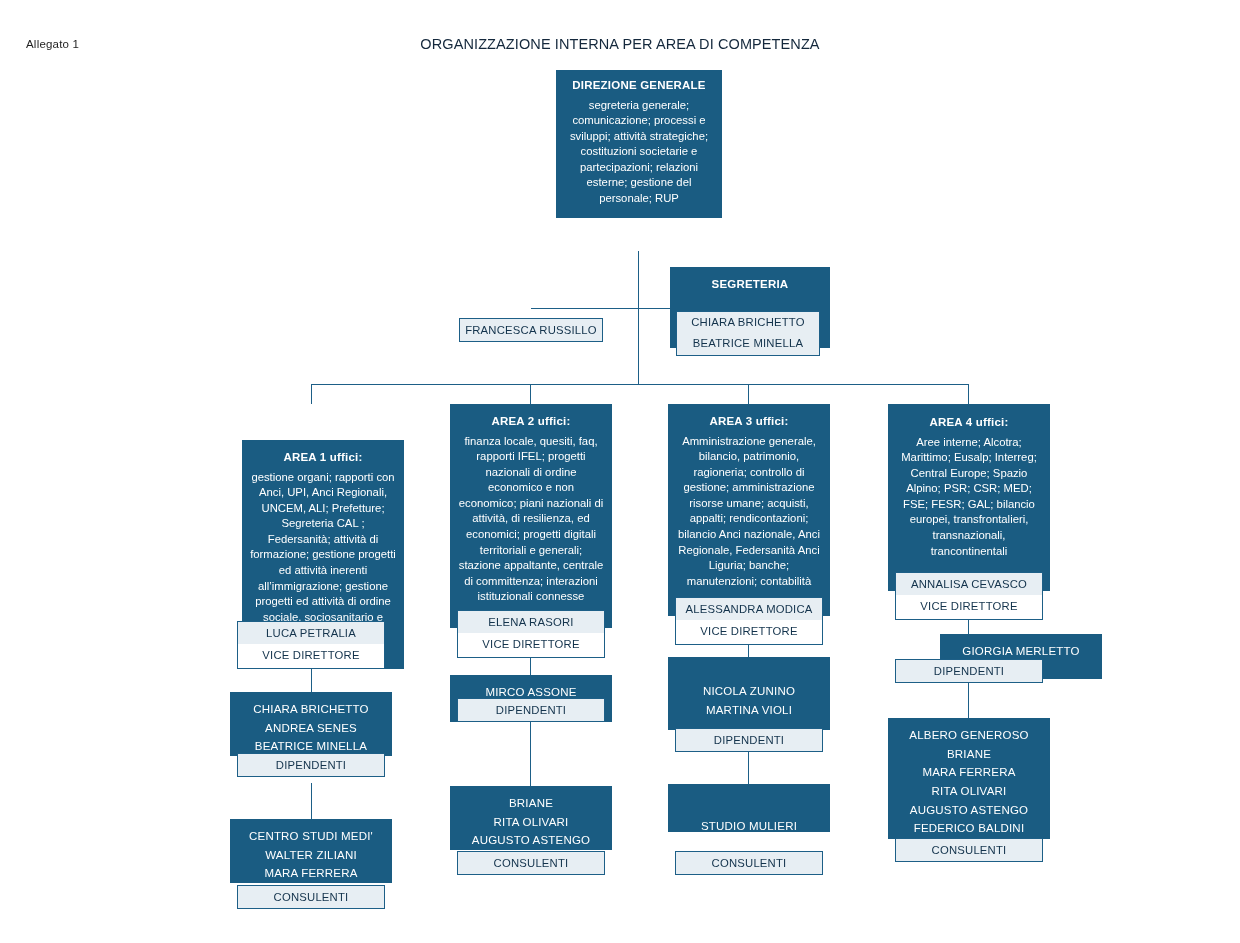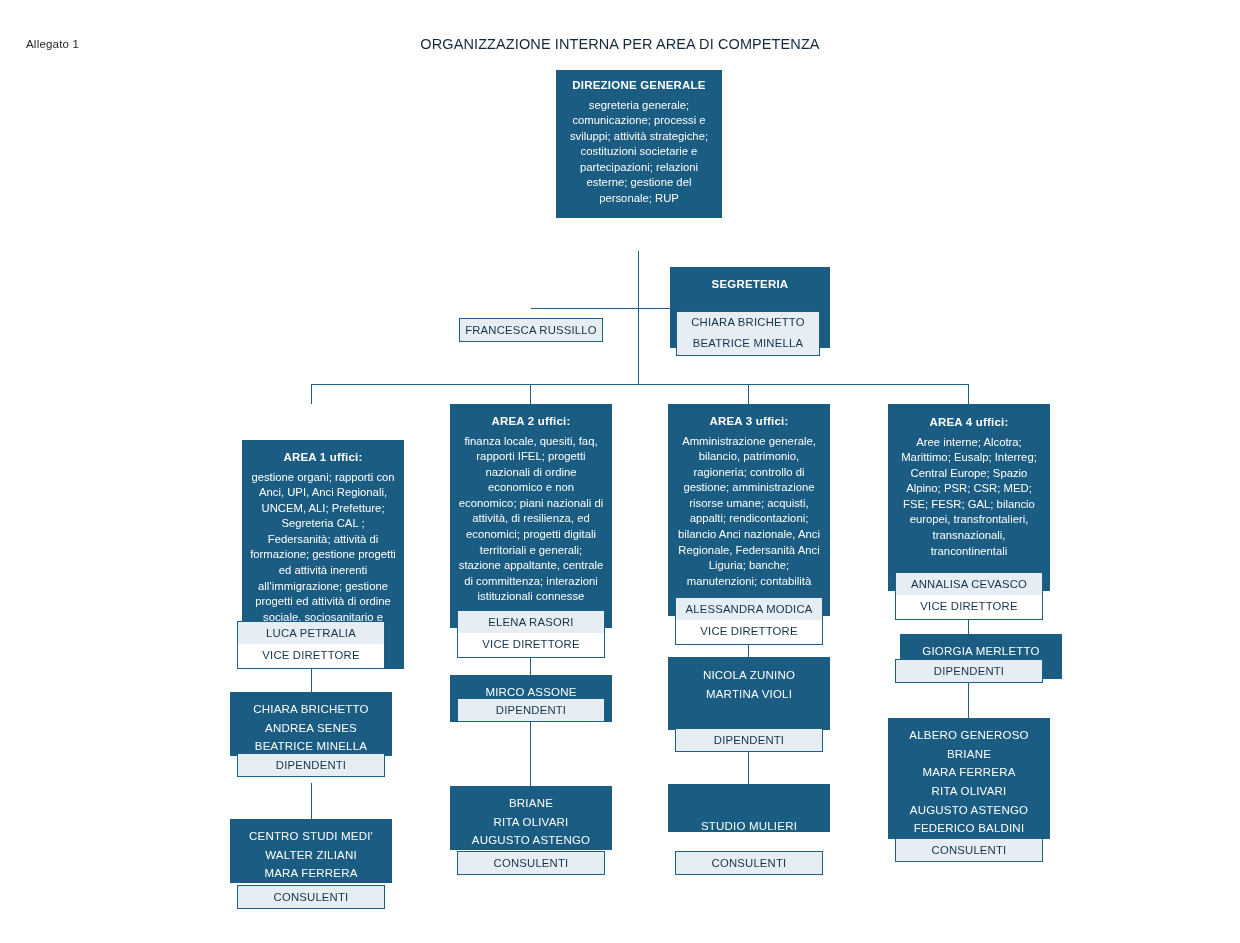--- a/index.html
+++ b/index.html
@@ -206,21 +206,21 @@
 
   <div class="node" style="left:668px; top:404px; width:162px; height:212px; padding-top:10px;">
     <div class="head">AREA 3 uffici:</div>
     <div class="body">Amministrazione generale, bilancio, patrimonio, ragioneria; controllo di gestione; amministrazione risorse umane; acquisti, appalti; rendicontazioni; bilancio Anci nazionale, Anci Regionale, Federsanità Anci Liguria; banche; manutenzioni; contabilità</div>
   </div>
   <div class="plate" style="left:675px; top:597px; width:148px;">
     <div class="nameline">ALESSANDRA MODICA</div>
     <div class="roleline">VICE DIRETTORE</div>
   </div>
 
-  <div class="node" style="left:668px; top:657px; width:162px; height:73px; padding-top:9px;">
+  <div class="node" style="left:668px; top:657px; width:162px; height:73px; padding-top:25px;">
     <div class="plainlines">
       <div>NICOLA ZUNINO</div>
       <div>MARTINA VIOLI</div>
     </div>
   </div>
   <div class="plate" style="left:675px; top:728px; width:148px;">
     <div class="nameline">DIPENDENTI</div>
   </div>
 
   <div class="node" style="left:668px; top:784px; width:162px; height:48px; padding-top:33px;">
@@ -235,21 +235,21 @@
 
   <div class="node" style="left:888px; top:404px; width:162px; height:187px; padding-top:11px;">
     <div class="head">AREA 4 uffici:</div>
     <div class="body">Aree interne; Alcotra; Marittimo; Eusalp; Interreg; Central Europe; Spazio Alpino; PSR; CSR; MED; FSE; FESR; GAL; bilancio europei, transfrontalieri, transnazionali, trancontinentali</div>
   </div>
   <div class="plate" style="left:895px; top:572px; width:148px;">
     <div class="nameline">ANNALISA CEVASCO</div>
     <div class="roleline">VICE DIRETTORE</div>
   </div>
 
-  <div class="node" style="left:900px; top:634px; width:162px; height:45px; padding-top:8px;">
+  <div class="node" style="left:940px; top:634px; width:162px; height:45px; padding-top:8px;">
     <div class="plainlines">
       <div>GIORGIA MERLETTO</div>
     </div>
   </div>
   <div class="plate" style="left:895px; top:659px; width:148px;">
     <div class="nameline">DIPENDENTI</div>
   </div>
 
   <div class="node" style="left:888px; top:718px; width:162px; height:121px; padding-top:8px;">
     <div class="plainlines">

